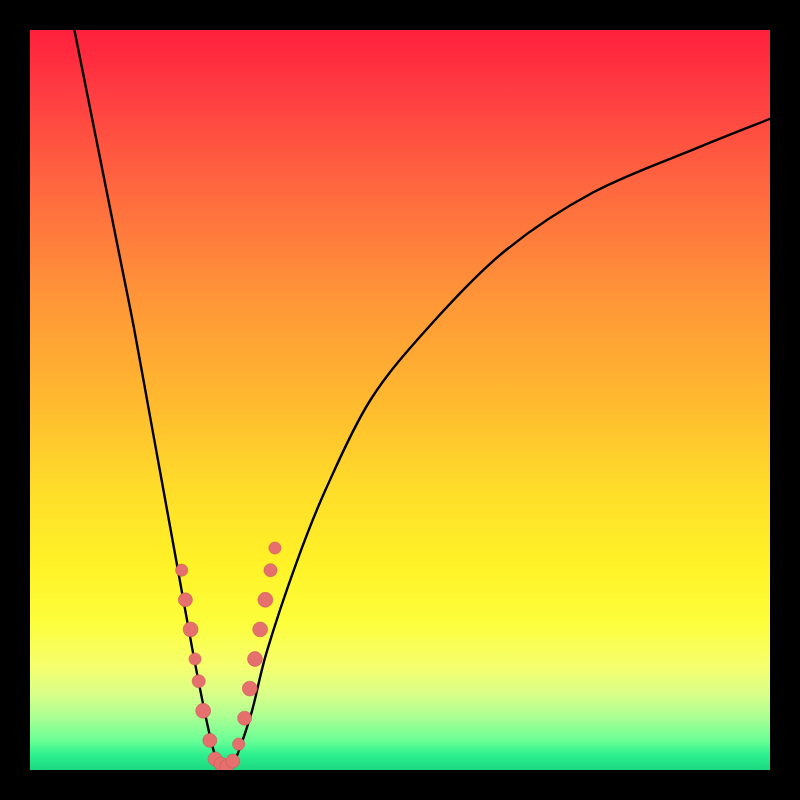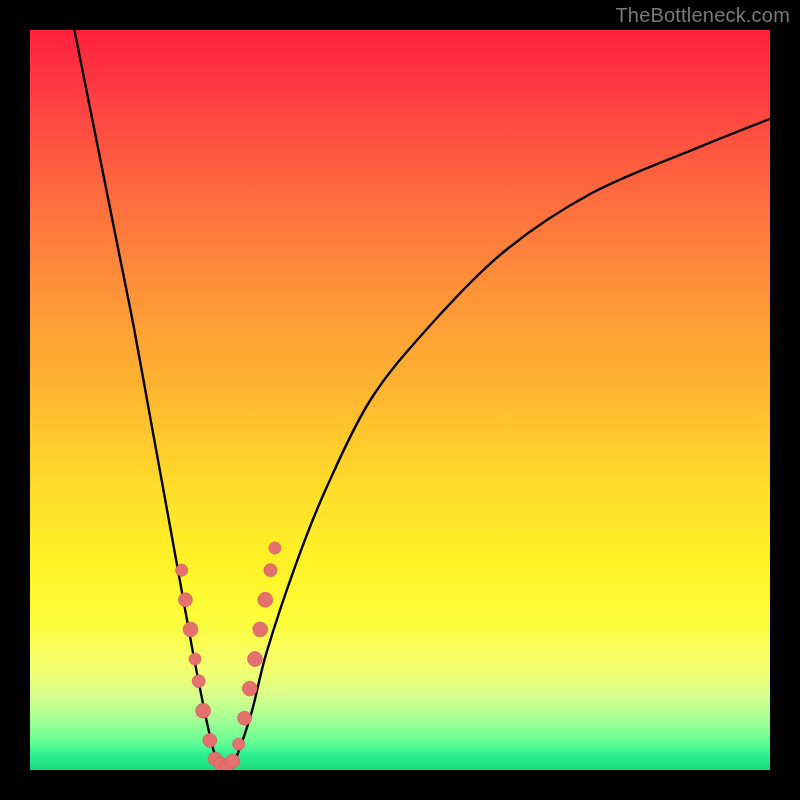--- a/index.html
+++ b/index.html
@@ -72,21 +72,20 @@
     top: 0;
     width: 100%;
     height: 100%;
     z-index: 6;
   }
 </style>
 </head>
 <body>
 
 <div class="outer">
-  <div class="watermark">TheBottleneck.com</div>
   <div class="plot">
     <div class="gradient"></div>
     <svg class="curve" viewBox="0 0 740 740" preserveAspectRatio="none">
       <path id="curve-path" d="M 44.4 0 C 46.86666666666667 12.333333333333334 54.266666666666666 49.33333333333333 59.2 74 C 64.13333333333334 98.66666666666667 69.06666666666666 123.33333333333333 74 148 C 78.93333333333334 172.66666666666666 83.86666666666666 197.33333333333334 88.8 222 C 93.73333333333333 246.66666666666666 98.66666666666667 270.1 103.60000000000001 296 C 108.53333333333335 321.9 113.46666666666667 350.2666666666667 118.4 377.40000000000003 C 123.33333333333334 404.53333333333336 128.26666666666665 431.6666666666667 133.2 458.8 C 138.13333333333333 485.93333333333334 143.06666666666666 513.0666666666667 148 540.2 C 152.93333333333334 567.3333333333334 157.86666666666667 595.7 162.8 621.6 C 167.73333333333335 647.5 173.9 678.3333333333334 177.6 695.6 C 181.29999999999998 712.8666666666667 182.53333333333333 717.8000000000001 185 725.2 C 187.46666666666667 732.6 189.93333333333334 737.5333333333333 192.4 740 C 194.86666666666667 742.4666666666667 197.33333333333334 742.4666666666667 199.8 740 C 202.26666666666668 737.5333333333333 203.50000000000003 735.0666666666667 207.20000000000002 725.2 C 210.9 715.3333333333334 217.06666666666666 698.0666666666666 222 680.8 C 226.93333333333334 663.5333333333333 229.4 646.2666666666667 236.8 621.6 C 244.20000000000002 596.9333333333334 256.5333333333333 559.9333333333333 266.4 532.8 C 276.26666666666665 505.66666666666663 283.66666666666663 485.93333333333334 296 458.8 C 308.33333333333337 431.6666666666667 323.1333333333334 397.1333333333333 340.40000000000003 370 C 357.6666666666667 342.8666666666667 377.40000000000003 320.6666666666667 399.6 296 C 421.8 271.3333333333333 446.4666666666667 244.20000000000002 473.6 222 C 500.73333333333335 199.79999999999998 530.3333333333333 180.06666666666663 562.4 162.79999999999995 C 594.4666666666667 145.53333333333327 636.4 130.73333333333332 666 118.39999999999998 C 695.6 106.06666666666665 727.6666666666666 93.73333333333329 740 88.79999999999995" fill="none" stroke-width="2.4" stroke-linejoin="round" stroke="#000000"></path>
     </svg>
     <svg class="markers" viewBox="0 0 740 740" preserveAspectRatio="none">
       <g id="marker-group">
           <circle cx="151.7" cy="540.2" r="6.1080000000000005" fill="#e5706e" stroke="#c85a58" stroke-width="0.6"></circle>
           <circle cx="155.4" cy="569.8" r="6.996" fill="#e5706e" stroke="#c85a58" stroke-width="0.6"></circle>
           <circle cx="160.58" cy="599.4" r="7.4399999999999995" fill="#e5706e" stroke="#c85a58" stroke-width="0.6"></circle>

